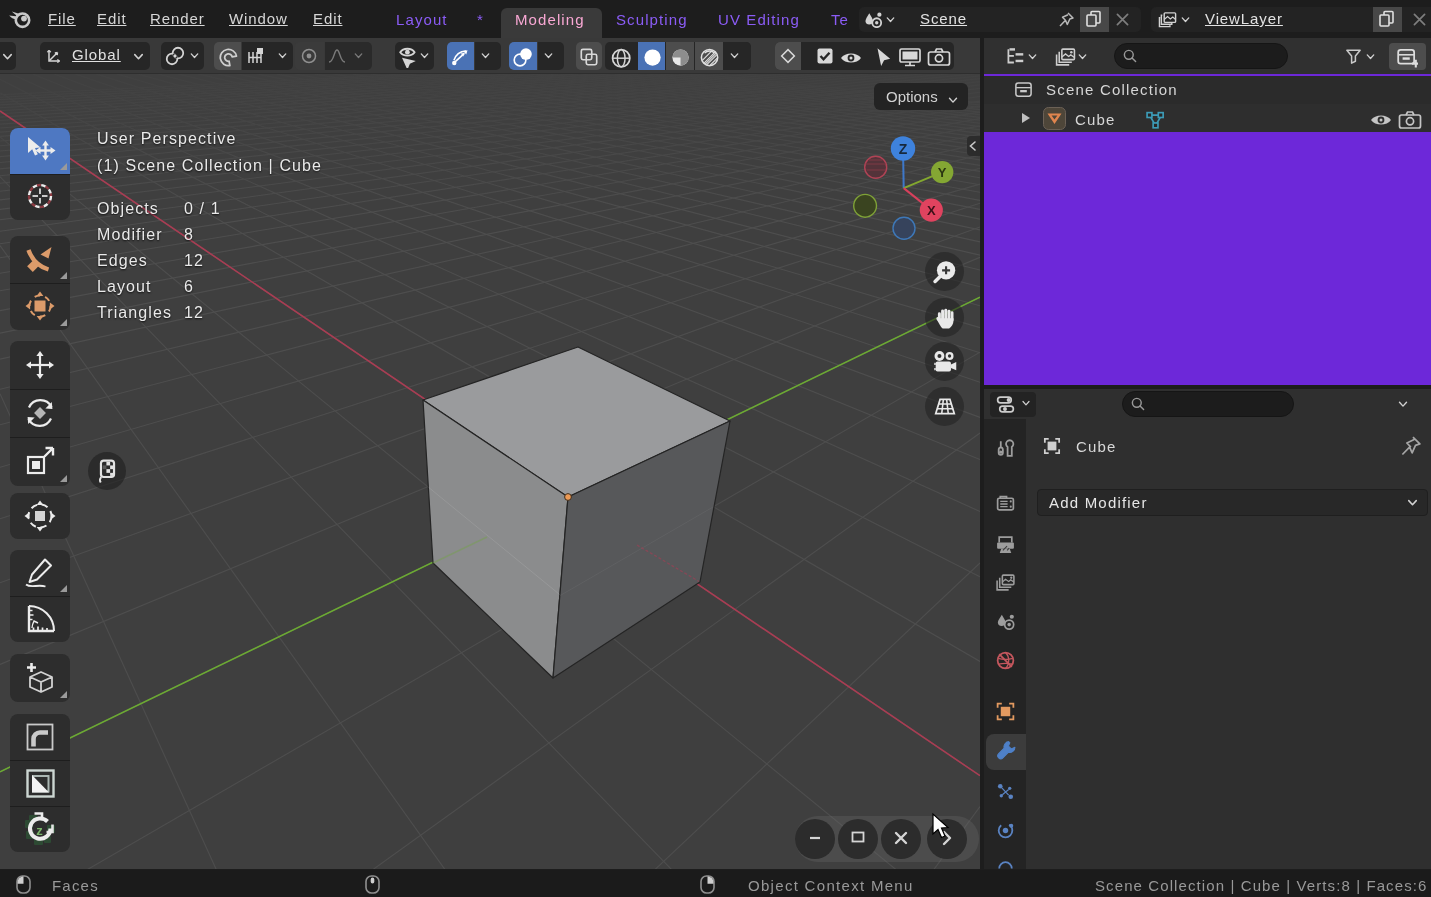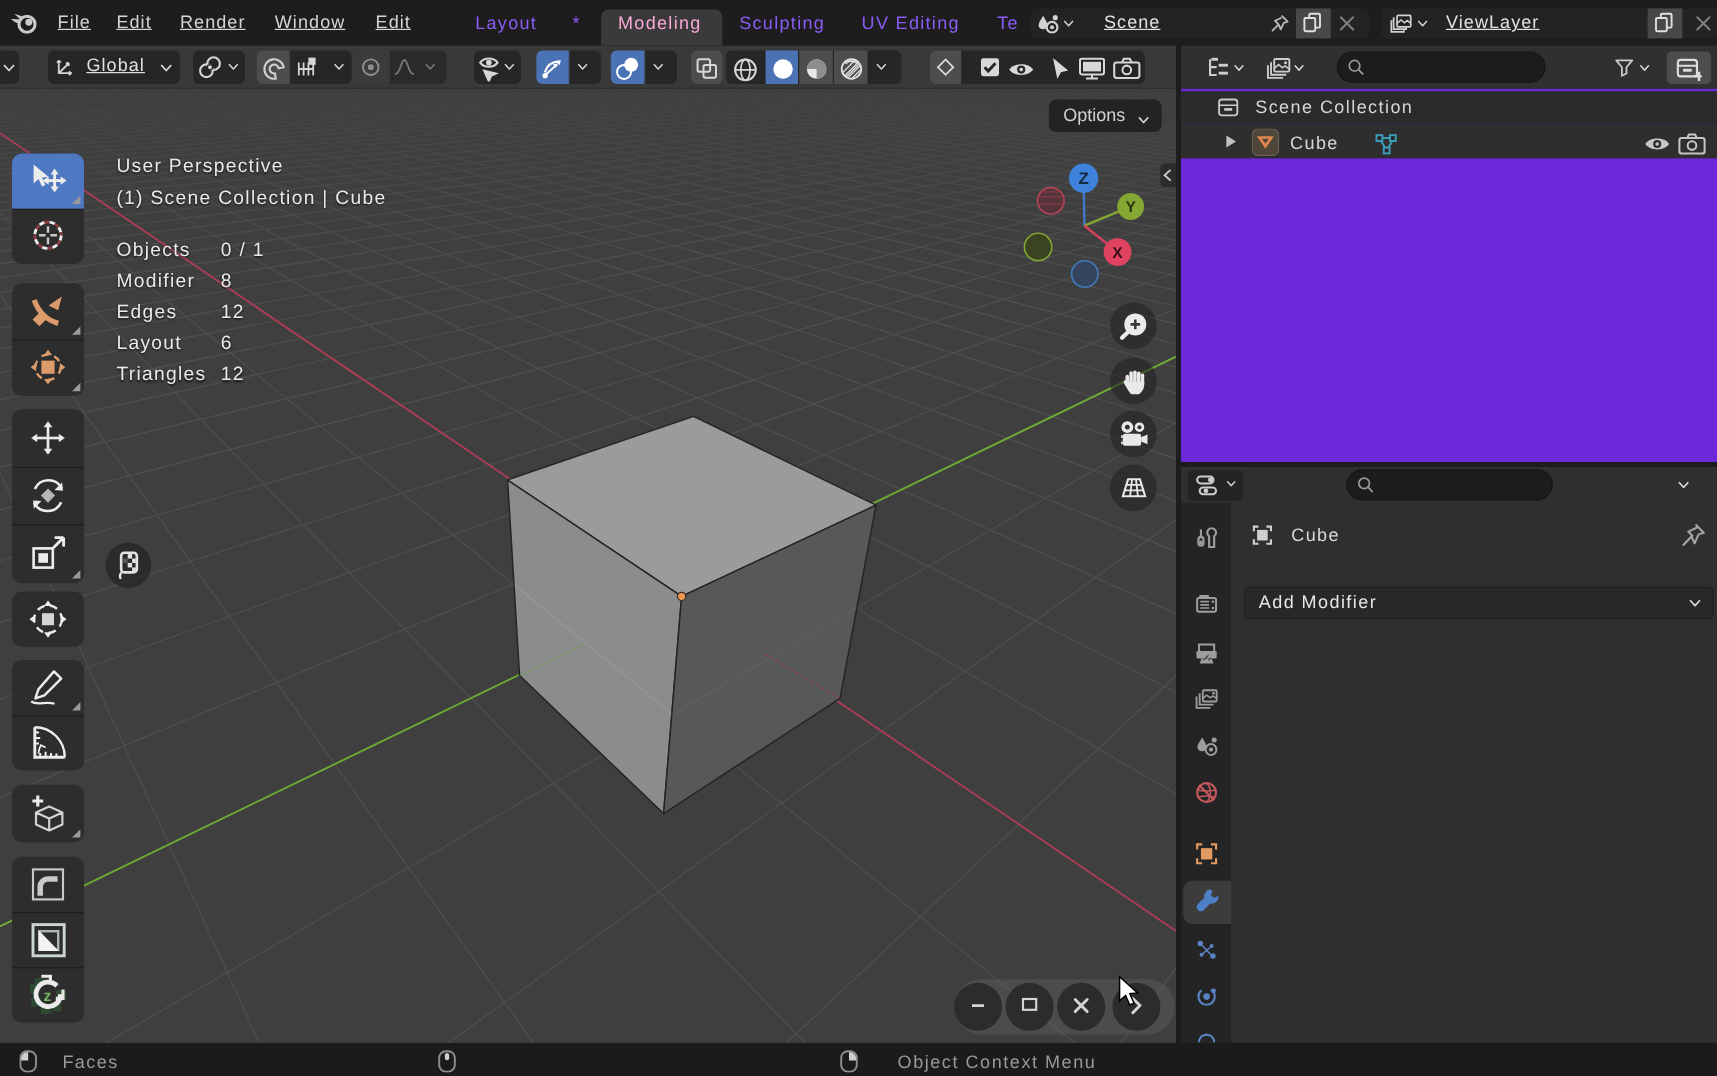--- a/index.html
+++ b/index.html
@@ -768,15 +768,16 @@
     <div class="statustxt" style="left:52px;letter-spacing:1.2px">Faces</div>
     <svg class="icon" style="left:365px;top:5px" width="15" height="19" viewBox="0 0 15 19">
 <rect x="1" y="1" width="13" height="17" rx="5.5" fill="none" stroke="#8f8f8f" stroke-width="1.6"></rect>
 <rect x="5.7" y="2.6" width="3.6" height="6" rx="1.8" fill="#cfcfcf"></rect>
 </svg>
     <svg class="icon" style="left:700px;top:5px" width="15" height="19" viewBox="0 0 15 19">
 <rect x="1" y="1" width="13" height="17" rx="5.5" fill="none" stroke="#8f8f8f" stroke-width="1.6"></rect>
 <path d="M7.5 1.6 C11 1.6 13.4 4 13.4 7.2 V8.8 H7.5 Z" fill="#cfcfcf"></path>
 </svg>
     <div class="statustxt" style="left:748px;letter-spacing:1.3px">Object Context Menu</div>
+    <div class="statustxt" style="left:1095px;letter-spacing:1.1px;white-space:nowrap">Scene Collection | Cube | Verts:8 | Faces:6</div>
 </div>
 <div class="gapv" style="left:980px; top:38px; width:4px; height:831px;"></div>
 <div class="gapv" style="left:984px; top:385px; width:447px; height:4px;"></div>
 
 </body></html>

